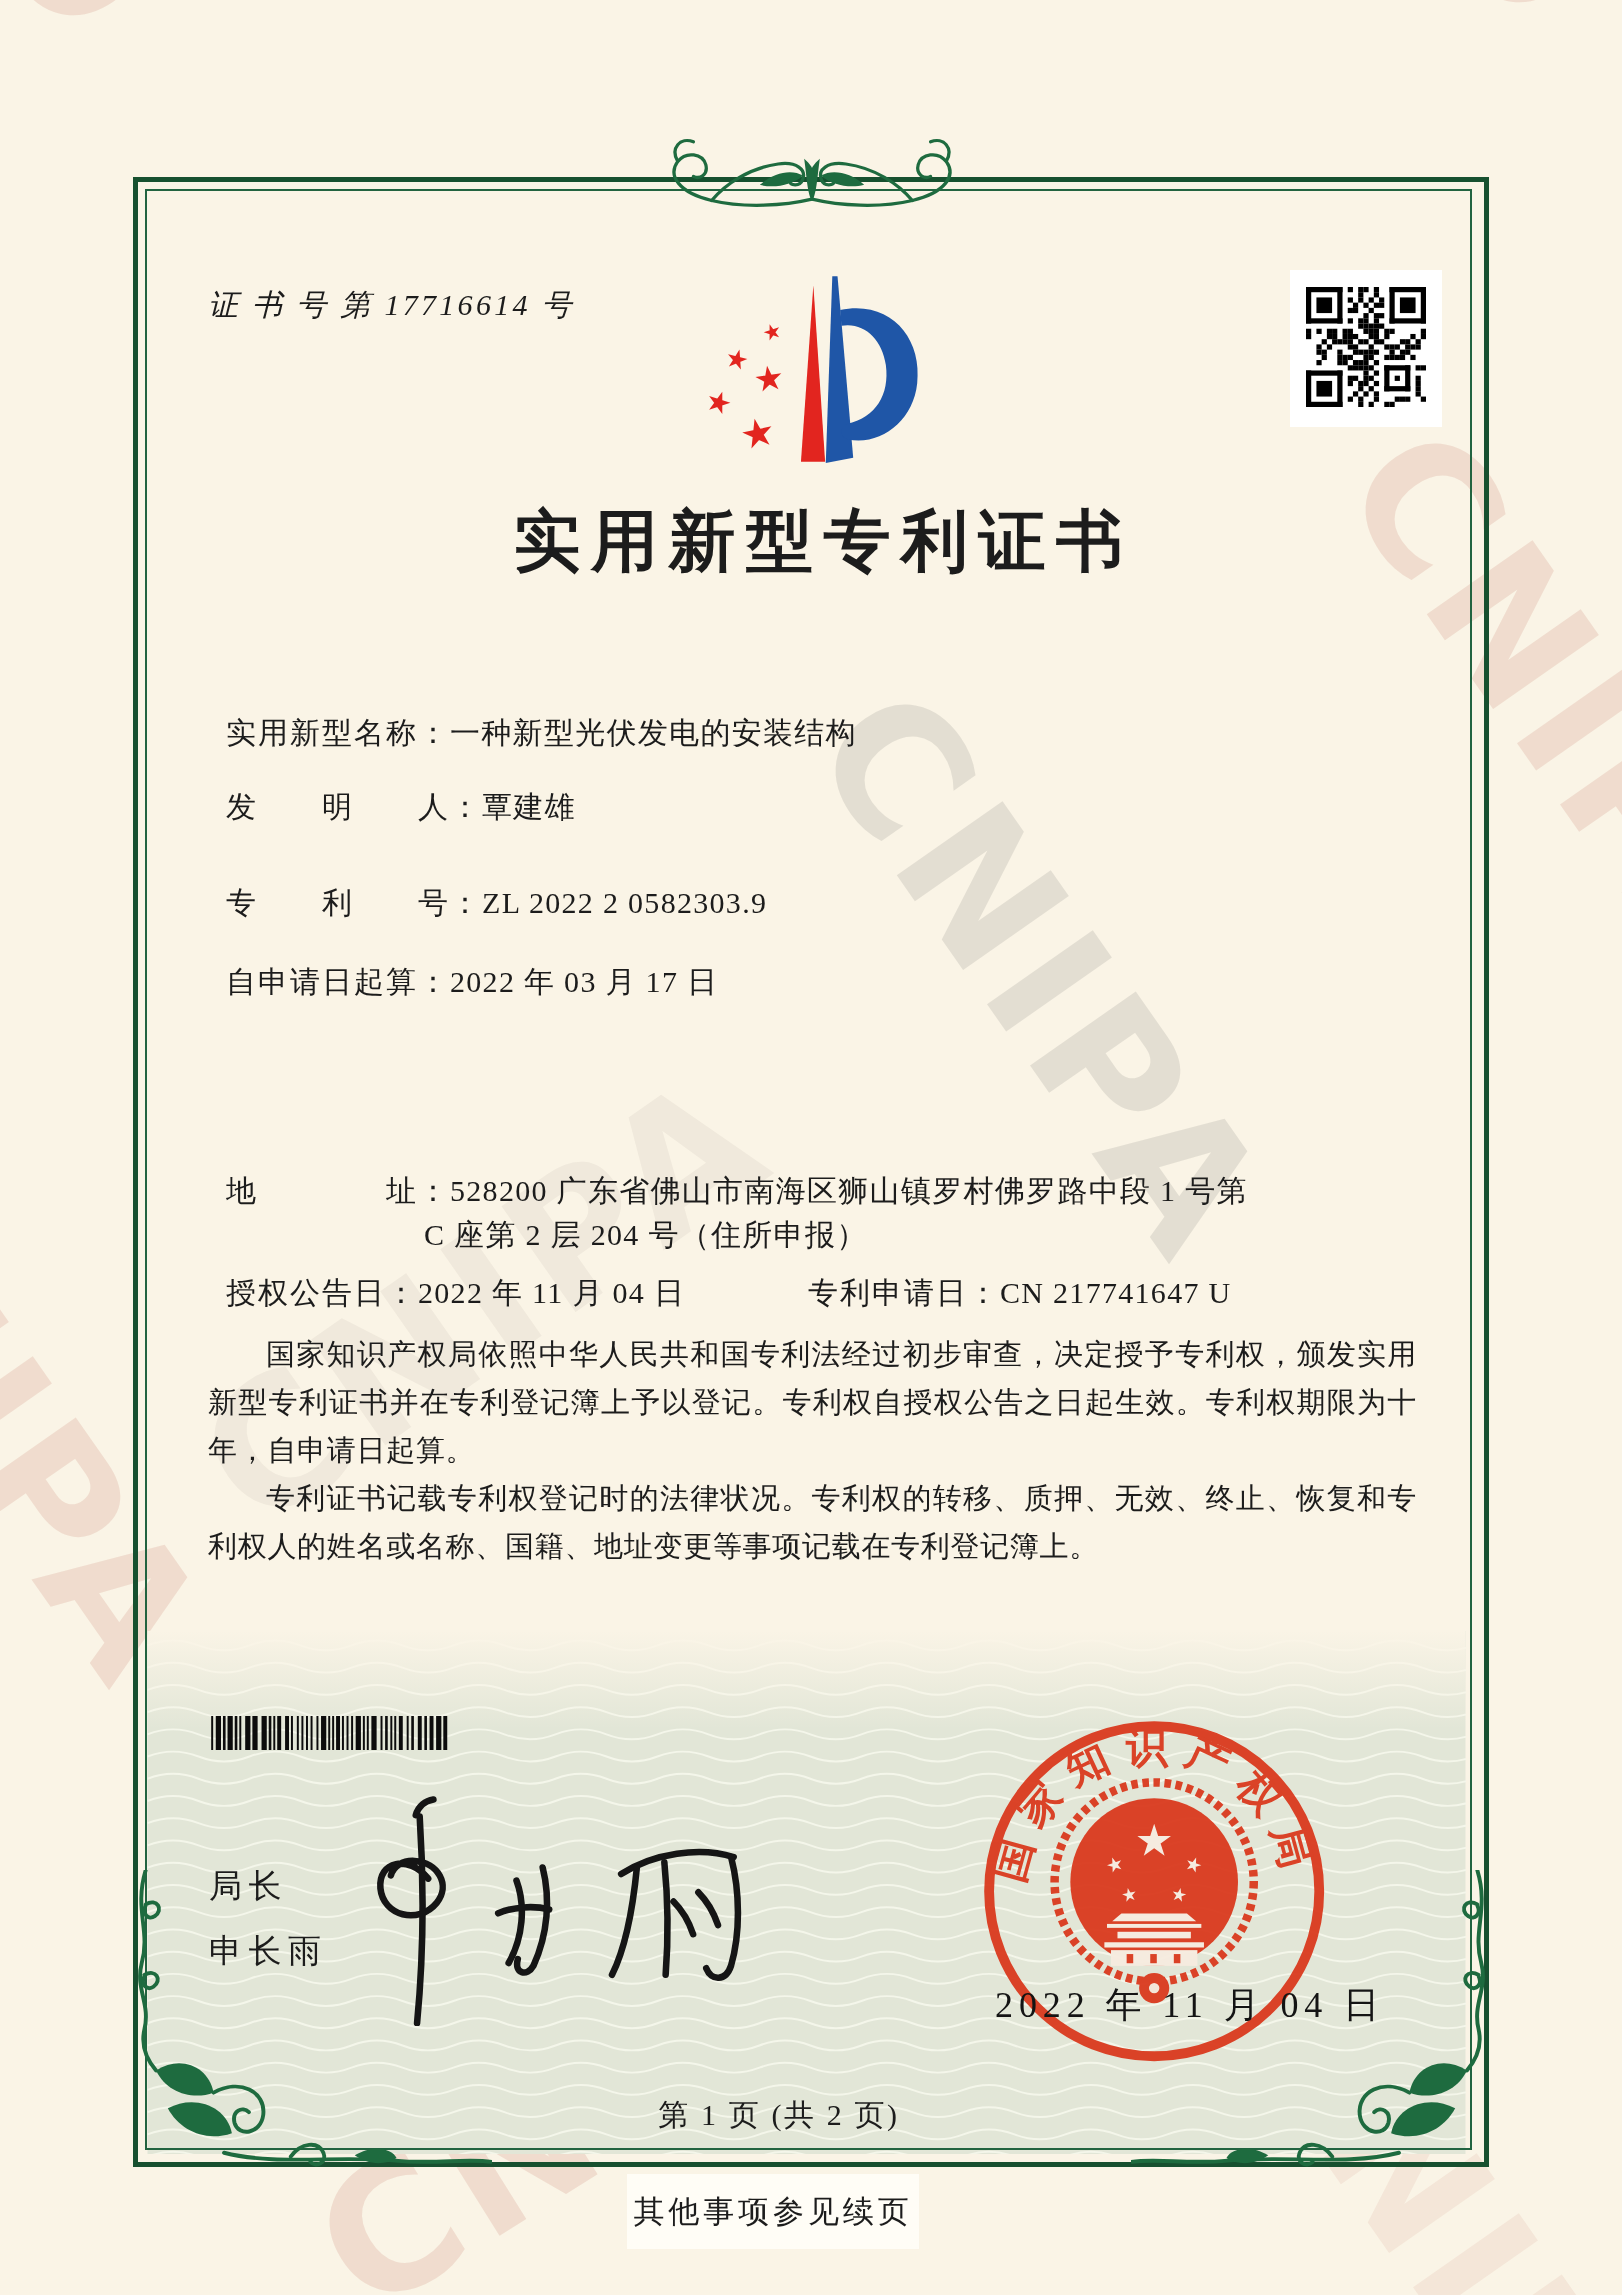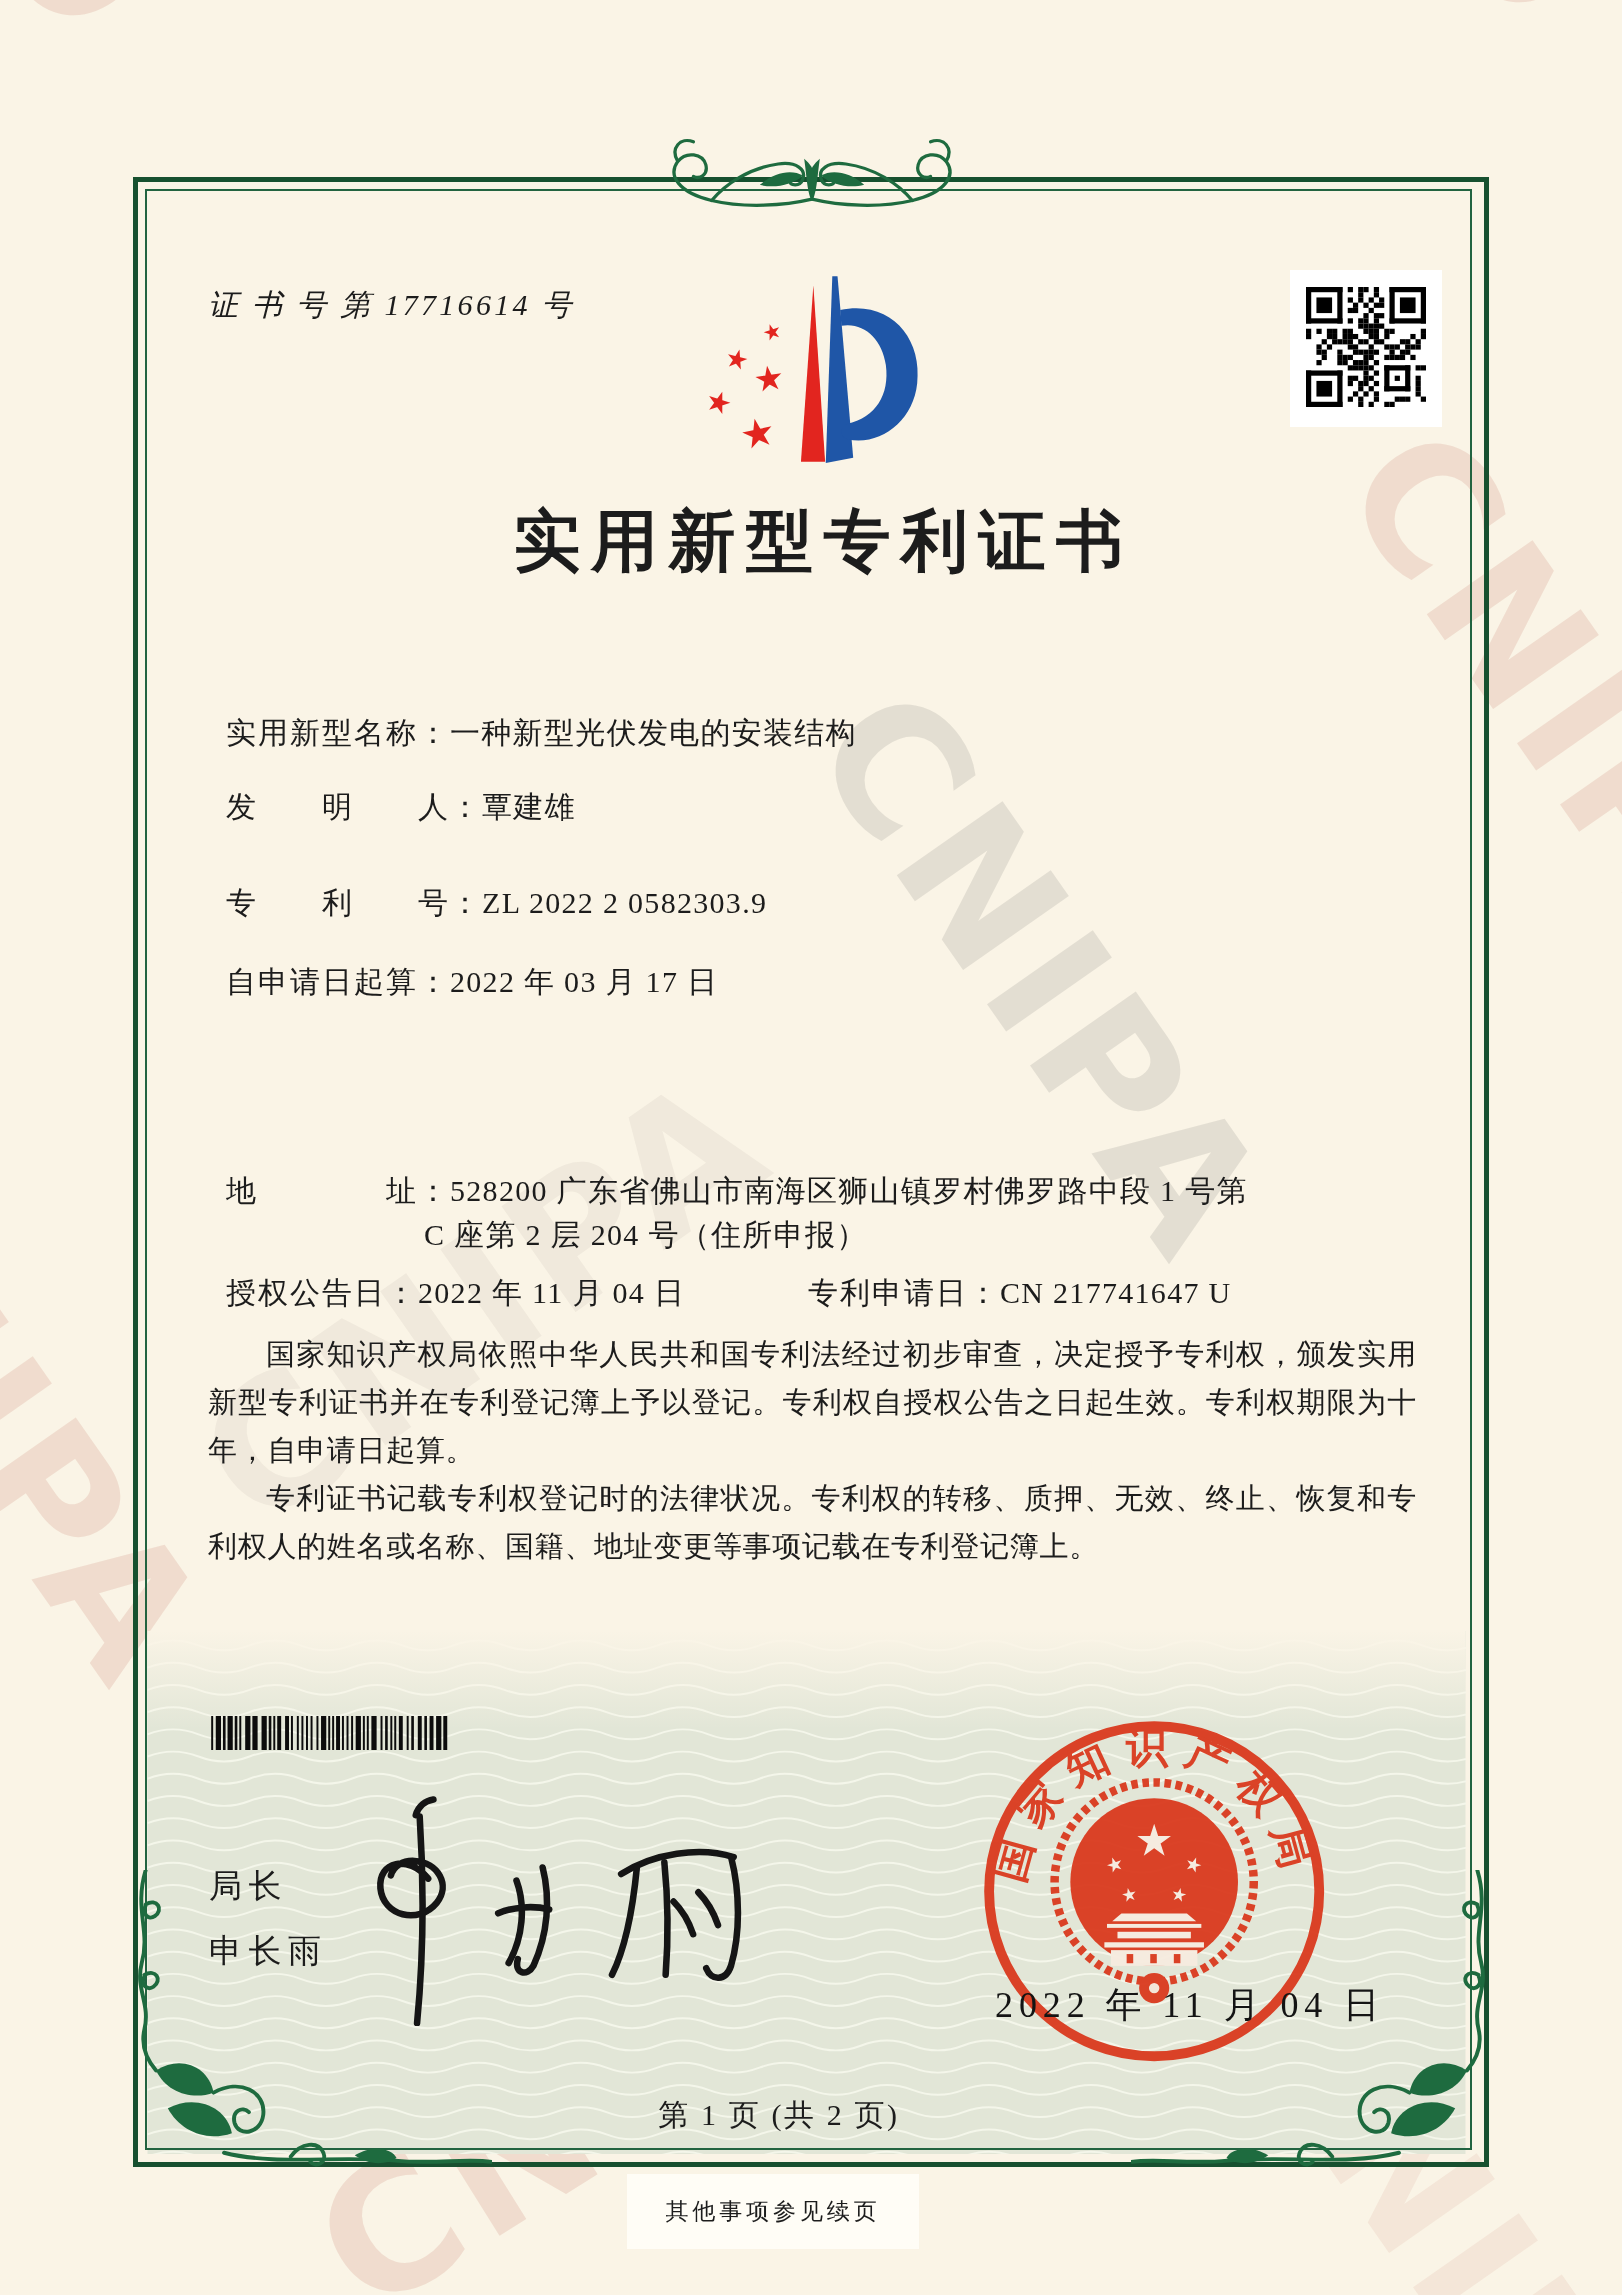--- a/index.html
+++ b/index.html
@@ -35,21 +35,21 @@
   #barcode-box{position:absolute;left:211px;top:1716px;z-index:3;}
   #sig-title{left:209px;top:1864px;font-size:33px;letter-spacing:6.5px;}
   #sig-name{left:209px;top:1929px;font-size:33px;letter-spacing:6.5px;}
   #signature-svg{position:absolute;left:281px;top:1777px;z-index:3;}
   #seal{position:absolute;left:976px;top:1713px;z-index:4;opacity:0.95;}
   #seal-date{position:absolute;left:995px;top:1981px;width:327px;text-align:center;
       font-size:36px;letter-spacing:5.9px;color:#141414;z-index:5;}
   #page-info{position:absolute;left:622px;top:2095px;width:314px;text-align:center;
       font-size:30px;letter-spacing:2.6px;z-index:3;}
   #cont-label{position:absolute;left:627px;top:2174px;width:292px;height:75px;
-      background:#fffdf6;z-index:3;text-align:center;line-height:75px;font-size:23px;
+      background:#fffdf6;z-index:3;text-align:center;line-height:75px;font-size:31px;
       letter-spacing:3.9px;}
 </style>
 </head>
 <body>
 
 <div id="page">
 
   <span class="wm pink" style="left:-46px;top:-85px;transform:rotate(-38deg);">CNIPA</span>
   <span class="wm pink" style="left:1400px;top:-98px;transform:rotate(-38deg);">CNIPA</span>
   <span class="wm pink" style="left:1472px;top:393px;transform:rotate(55deg);">CNIPA</span>

